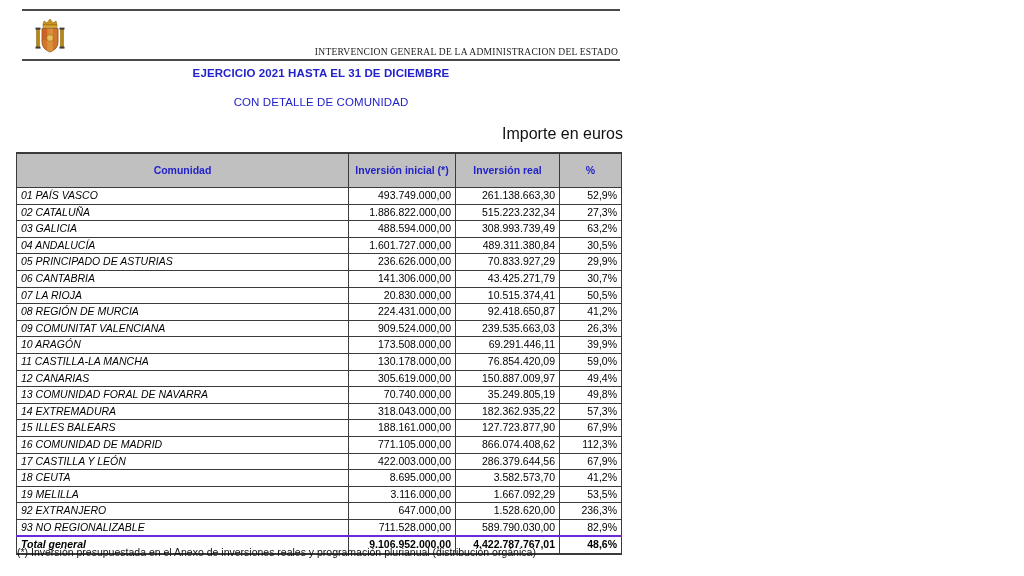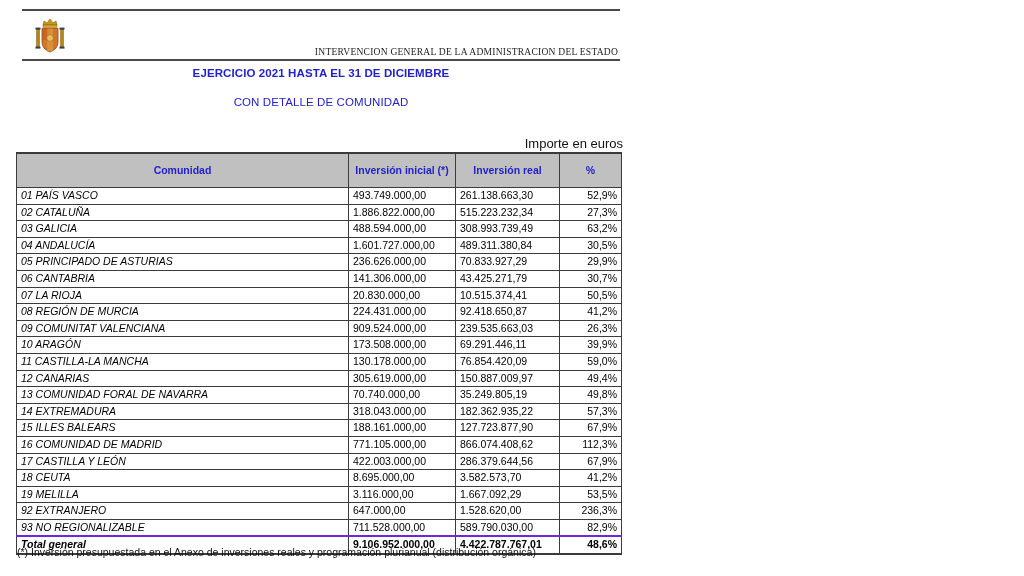--- a/index.html
+++ b/index.html
@@ -87,22 +87,22 @@
     font-size: 11.5px;
     font-weight: normal;
     color: #2222cc;
     letter-spacing: 0.1px;
   }
 
   
   .units-caption {
     position: absolute;
     right: 401px;
-    top: 136px;
-    font-size: 13px;
+    top: 125px;
+    font-size: 16px;
     color: #111111;
     white-space: nowrap;
   }
 
   
   .table-wrap {
     position: absolute;
     left: 16px;
     top: 152px;
     width: 607px;
@@ -135,21 +135,21 @@
   col.c-name  { width: 332px; }
   col.c-init  { width: 107px; }
   col.c-real  { width: 104px; }
   col.c-pct   { width: 62px;  }
 
   table.report tbody td {
     background: #ffffff;
     color: #000000;
   }
   td.name { text-align: left; padding-left: 5px; font-style: italic; }
-  td.num  { text-align: left; padding-right: 5px; }
+  td.num  { text-align: right; padding-right: 5px; }
   td.pct  { text-align: right; padding-right: 6px; }
 
   tr.total td {
     background: #c0c0c0;
     color: #2222cc;
     font-weight: bold;
     border-top: 2px solid #6d28d9;
     border-bottom: 2px solid #3b3b3b;
   }
 

